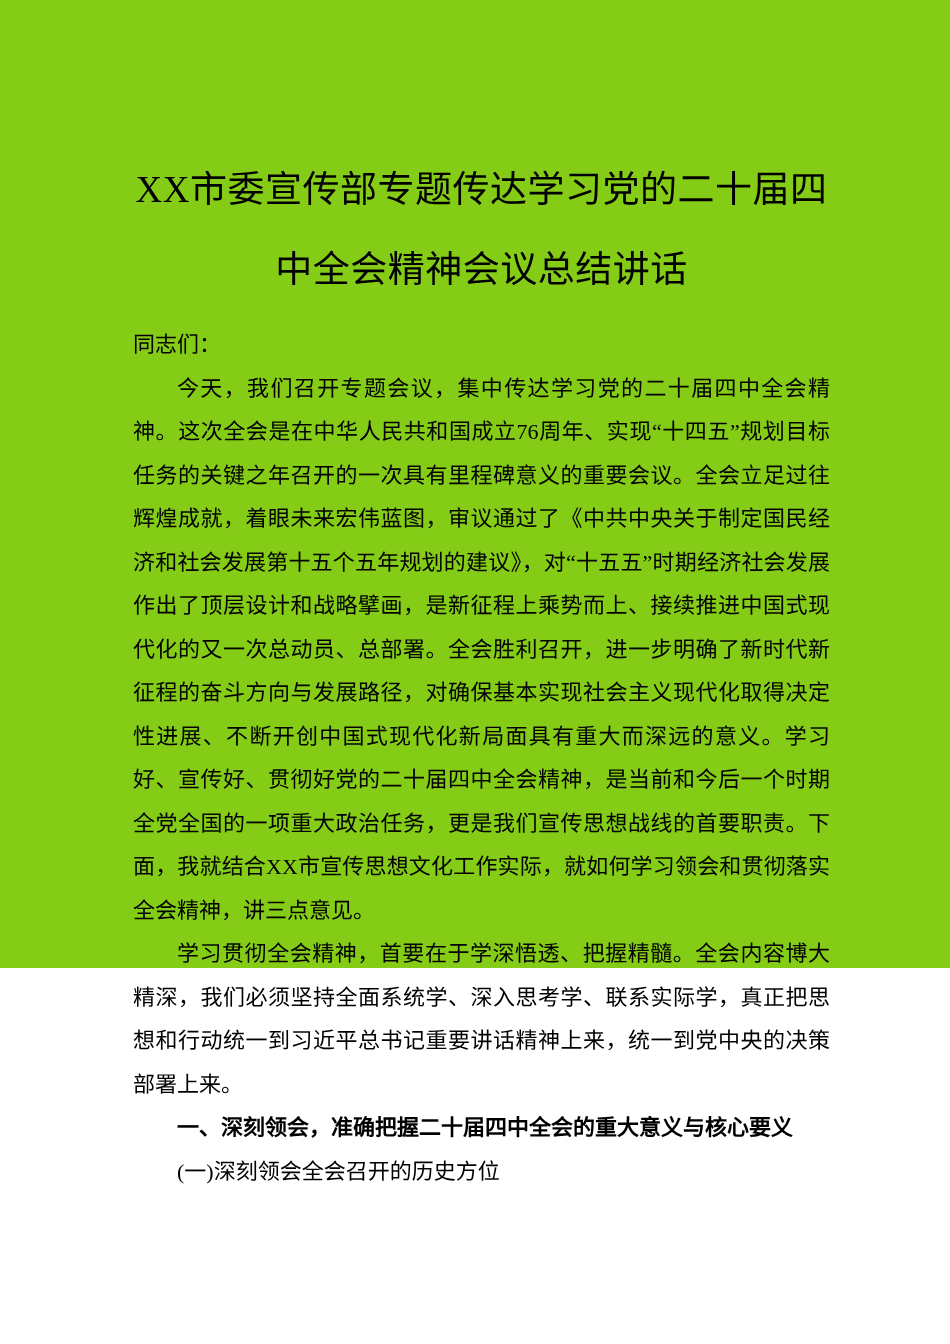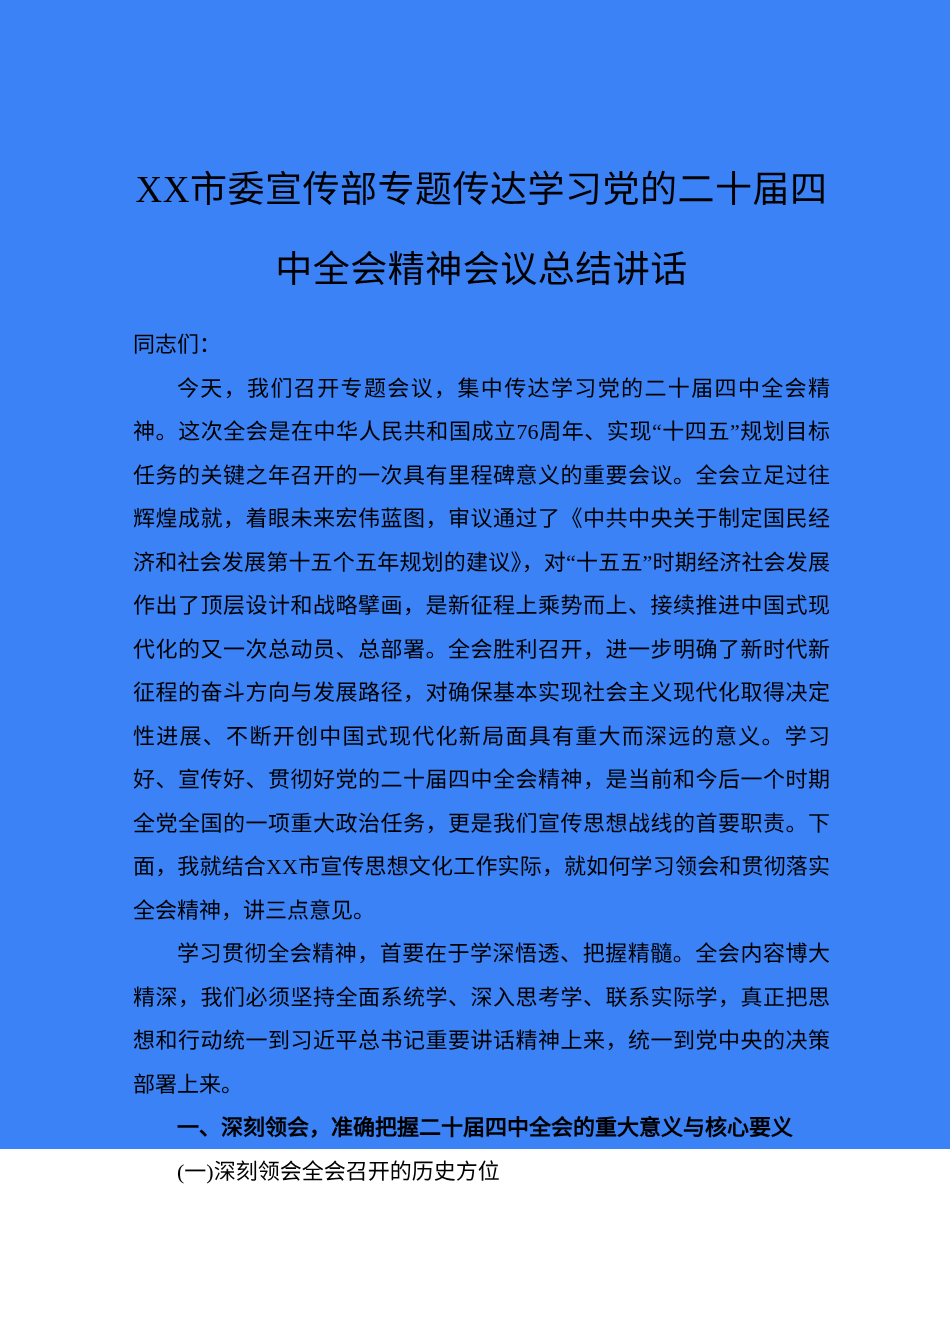--- a/index.html
+++ b/index.html
@@ -11,23 +11,23 @@
     width: 950px;
     height: 1344px;
     overflow: hidden;
     color: #000000;
     
     font-family: "Liberation Serif", sans-serif;
   }
   .page {
     box-sizing: border-box;
     width: 950px;
-    height: 1149px;
+    height: 968px;
     padding: 150px 120px 0 133px;
-    background: #3b82f6;
+    background: #84cc16;
   }
   .doc-title {
     margin: 0 0 13px 0;
     font-size: 37px;
     font-weight: 400;
     line-height: 80px;
     text-align: center;
     letter-spacing: 0.5px;
   }
   .para {

